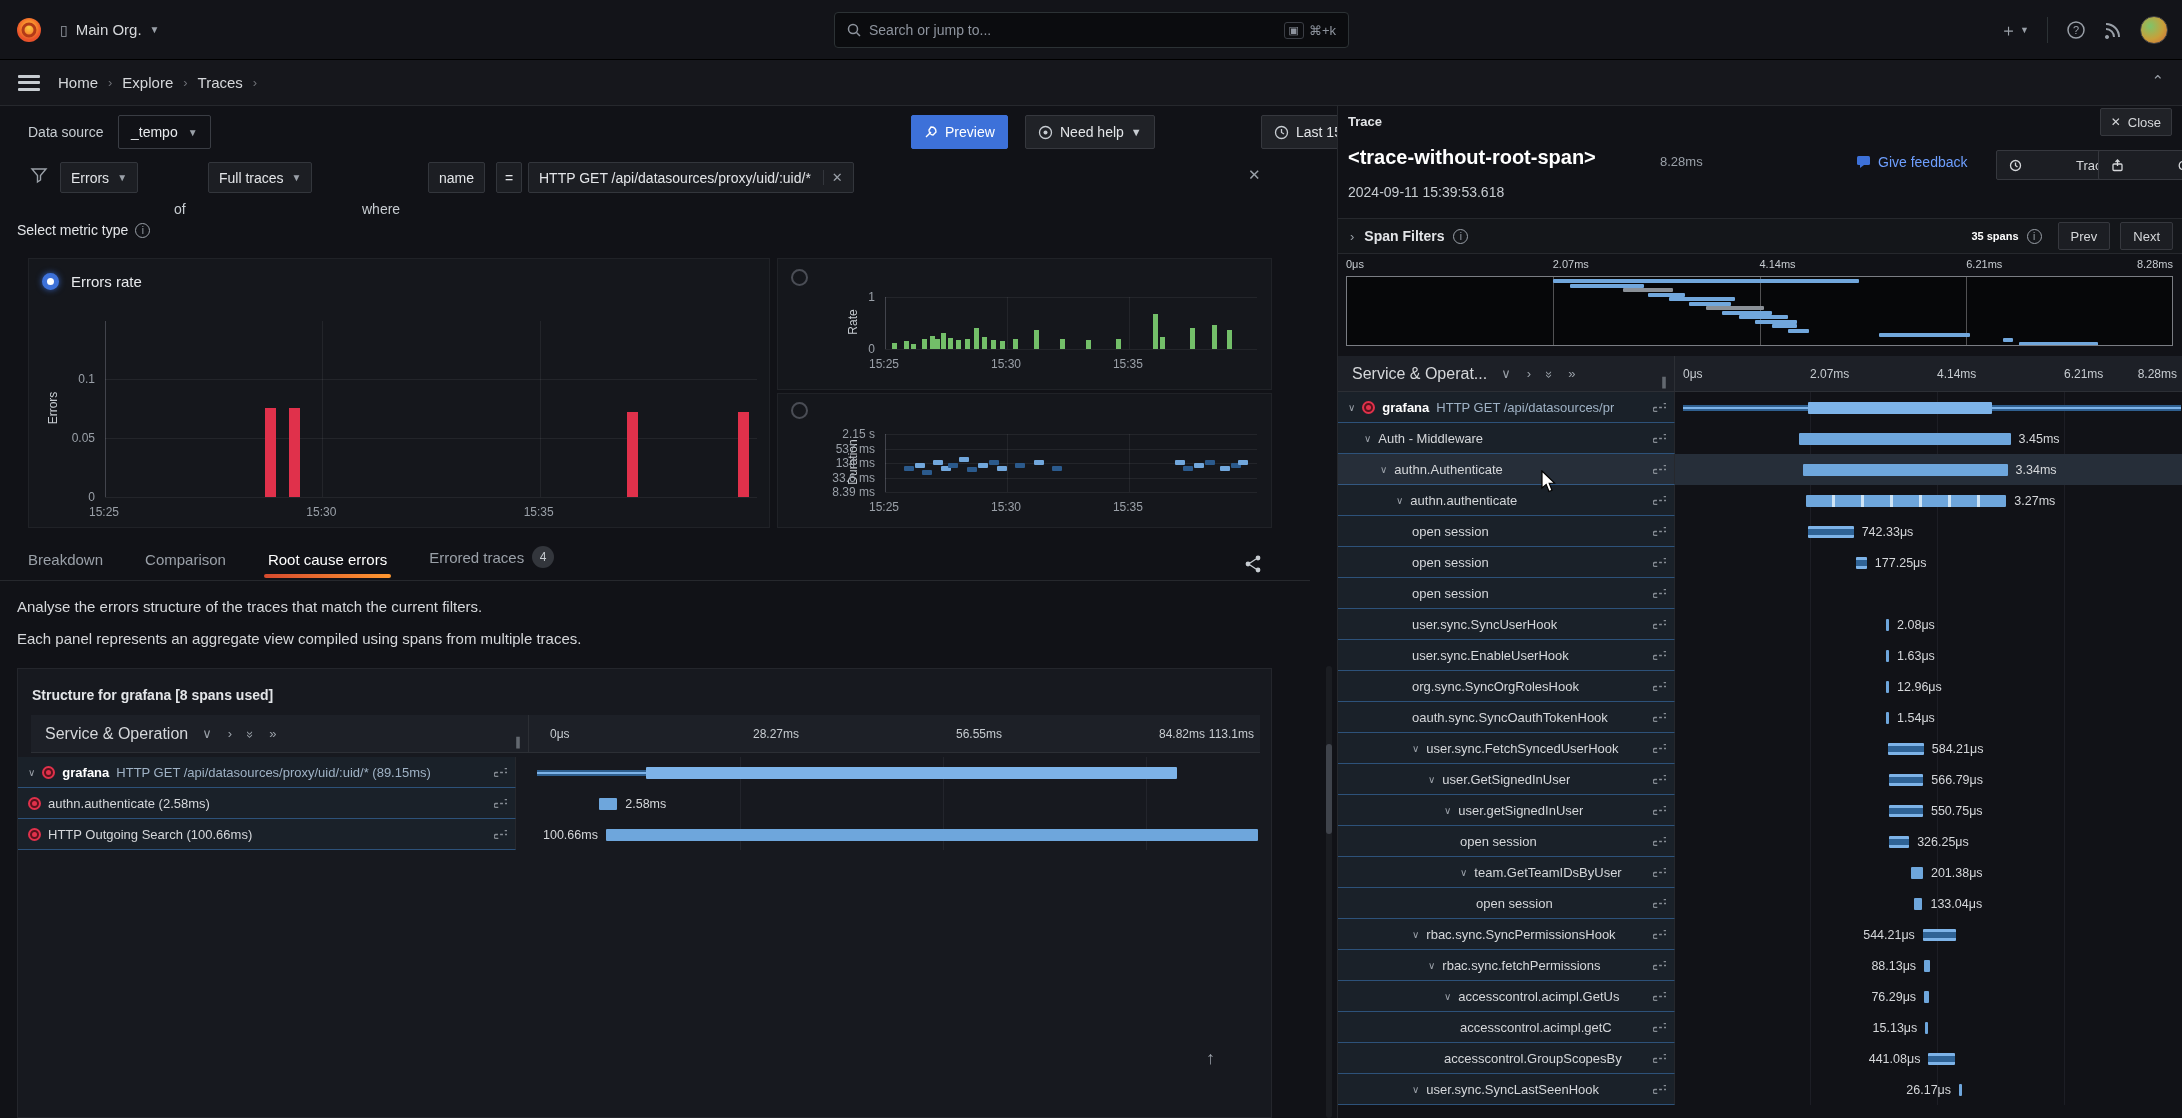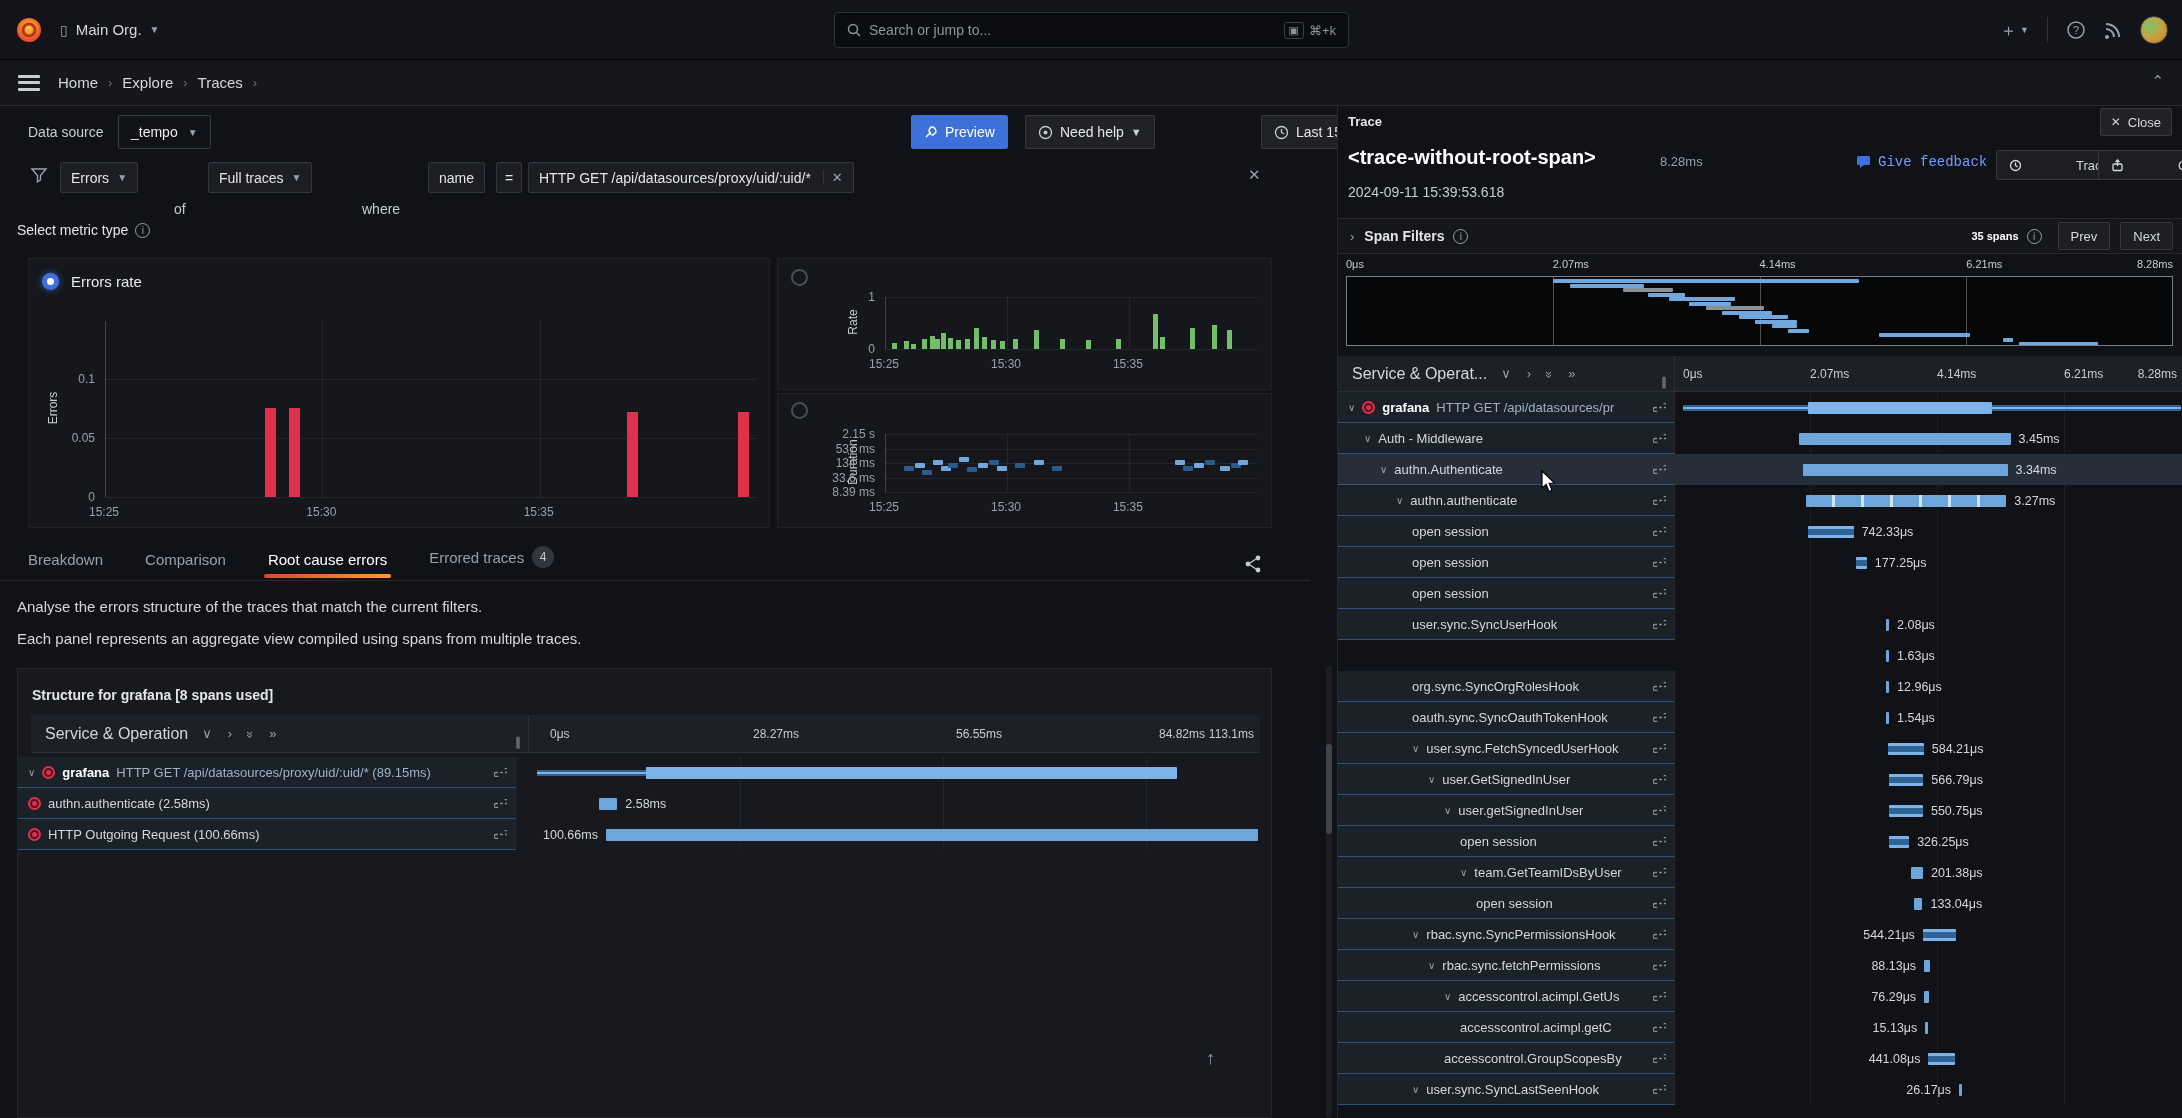--- a/index.html
+++ b/index.html
@@ -86,21 +86,21 @@
 .bar-label { position:absolute; top:50%; transform:translateY(-50%); font-size:12.5px; color:#d5d7da; white-space:nowrap; }
 .row-hl .row-name, .row-hl .row-tl { background:#262e39 !important; }
 .gridv-tl { position:absolute; width:1px; background:rgba(204,204,220,.07); }
 
 
 .trace-h { position:absolute; left:10px; top:8px; font-size:13px; font-weight:bold; color:#e3e5e8; }
 .close-btn { position:absolute; right:10px; top:2px; height:28px; display:flex; align-items:center; gap:7px; border:1px solid #36383e; border-radius:2px; background:#202227; padding:0 10px; font-size:13px; color:#d5d7da; }
 .trace-title { position:absolute; left:10px; top:40px; font-size:20px; font-weight:bold; color:#fff; }
 .trace-dur { position:absolute; font-size:13px; color:#9aa0a8; }
 .trace-date { position:absolute; left:10px; top:78px; font-size:14px; color:#c7ccd1; }
-.feedback { position:absolute; display:flex; gap:7px; align-items:center; color:#6e9fff; font-size:14px;font-family:Liberation Mono, monospace; }
+.feedback { position:absolute; display:flex; gap:7px; align-items:center; color:#6e9fff; font-size:14px; }
 .sf-row { position:absolute; left:0; top:112px; width:845px; height:36px; border-top:1px solid #26282d; border-bottom:1px solid #26282d; background:#14161a; display:flex; align-items:center; }
 .sf-row .t { font-size:14px; font-weight:bold; color:#e3e5e8; }
 .info-ic { width:15px; height:15px; border-radius:50%; border:1px solid #9aa0a8; color:#9aa0a8; font-size:10px; display:inline-flex; align-items:center; justify-content:center; flex:none; }
 .mini-wrap { position:absolute; left:8px; top:152px; width:827px; }
 .mini-ticks { position:relative; height:16px; font-size:11px; color:#c7ccd1; }
 .mini-canvas { position:relative; margin-top:2px; height:70px; background:#060709; border:1px solid #7a7d83; overflow:hidden; }
 .mini-bar { position:absolute; height:4px; border-radius:1px; }
 .sm-btn { display:inline-flex; align-items:center; justify-content:center; border:1px solid #36383e; border-radius:2px; background:#1c1e23; height:28px; padding:0 12px; font-size:13px; color:#d5d7da;gap:48px; }
 #spantable-head { position:absolute; left:0; top:250px; width:845px; height:36px; background:#1d2027; border-bottom:1px solid #2c2f35; border-top:1px solid #2c2f35; }
 #spanrows { position:absolute; left:0; top:286px; width:845px; height:726px; overflow:hidden; }
@@ -453,21 +453,21 @@
             </span>
           </div>
           <div class="row-tl" style="left: 498px; right: 0px;">
             <div class="tlbar" style="left: 82.7545px; width: 18.5264px;"></div>
             <span class="bar-label" style="left: 109.281px;">2.58ms</span>
           </div>
         </div>
         <div class="span-row" style="top: 150px; height: 31px;">
           <div class="row-name" style="width: 498px; padding-left: 10px;">
             <span class="err-ic"></span>
-            <span style="color: rgb(213, 215, 218); overflow: hidden; text-overflow: clip; white-space: nowrap;">HTTP Outgoing Request (100.66ms)</span>
+            <span style="color: rgb(213, 215, 218); overflow: hidden; text-overflow: clip; white-space: nowrap;">HTTP Outgoing Search (100.66ms)</span>
             <span class="linkic">
               <svg width="13" height="13" viewBox="0 0 13 13">
                 <path d="M5.5 7.5 L7.5 5.5 M4 9 L2.5 10.5 a2 2 0 0 0 2.8 2.8 L7 11.5 M9 4 L10.5 2.5 a2 2 0 0 0 -2.8 -2.8 L6 1.5" fill="none" stroke="#9aa0a8" stroke-width="1.3" transform="translate(1,0) rotate(45 6.5 6.5)"></path>
               </svg>
             </span>
           </div>
           <div class="row-tl" style="left: 498px; right: 0px;">
             <div class="tlbar" style="left: 89.9353px; width: 652.065px;"></div>
             <span class="bar-label" style="left: 81.9353px; transform: translate(-100%, -50%);">100.66ms</span>
           </div>
@@ -666,20 +666,28 @@
               <path d="M5.5 7.5 L7.5 5.5 M4 9 L2.5 10.5 a2 2 0 0 0 2.8 2.8 L7 11.5 M9 4 L10.5 2.5 a2 2 0 0 0 -2.8 -2.8 L6 1.5" fill="none" stroke="#9aa0a8" stroke-width="1.3" transform="translate(1,0) rotate(45 6.5 6.5)"></path>
             </svg>
           </span>
         </div>
         <div class="row-tl" style="left: 337px; right: 0px;">
           <div class="tlbar" style="left: 211.077px; width: 3px;"></div>
           <span class="bar-label" style="left: 222.077px;">2.08μs</span>
         </div>
       </div>
       <div class="span-row" style="top: 248px; height: 31px;">
+        <div class="row-name" style="width: 337px; padding-left: 74px;">
+          <span style="color: rgb(213, 215, 218); overflow: hidden; text-overflow: clip; white-space: nowrap;">user.sync.EnableUserHook</span>
+          <span class="linkic">
+            <svg width="13" height="13" viewBox="0 0 13 13">
+              <path d="M5.5 7.5 L7.5 5.5 M4 9 L2.5 10.5 a2 2 0 0 0 2.8 2.8 L7 11.5 M9 4 L10.5 2.5 a2 2 0 0 0 -2.8 -2.8 L6 1.5" fill="none" stroke="#9aa0a8" stroke-width="1.3" transform="translate(1,0) rotate(45 6.5 6.5)"></path>
+            </svg>
+          </span>
+        </div>
         <div class="row-tl" style="left: 337px; right: 0px;">
           <div class="tlbar" style="left: 211.077px; width: 3px;"></div>
           <span class="bar-label" style="left: 222.077px;">1.63μs</span>
         </div>
       </div>
       <div class="span-row" style="top: 279px; height: 31px;">
         <div class="row-name" style="width: 337px; padding-left: 74px;">
           <span style="color: rgb(213, 215, 218); overflow: hidden; text-overflow: clip; white-space: nowrap;">org.sync.SyncOrgRolesHook</span>
           <span class="linkic">
             <svg width="13" height="13" viewBox="0 0 13 13">

